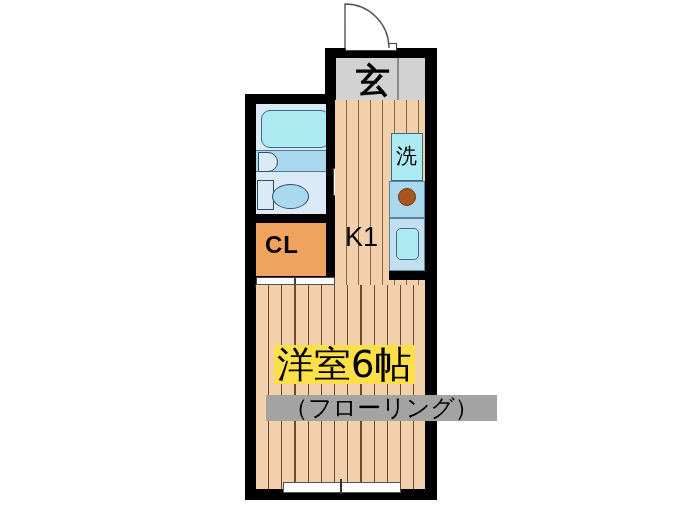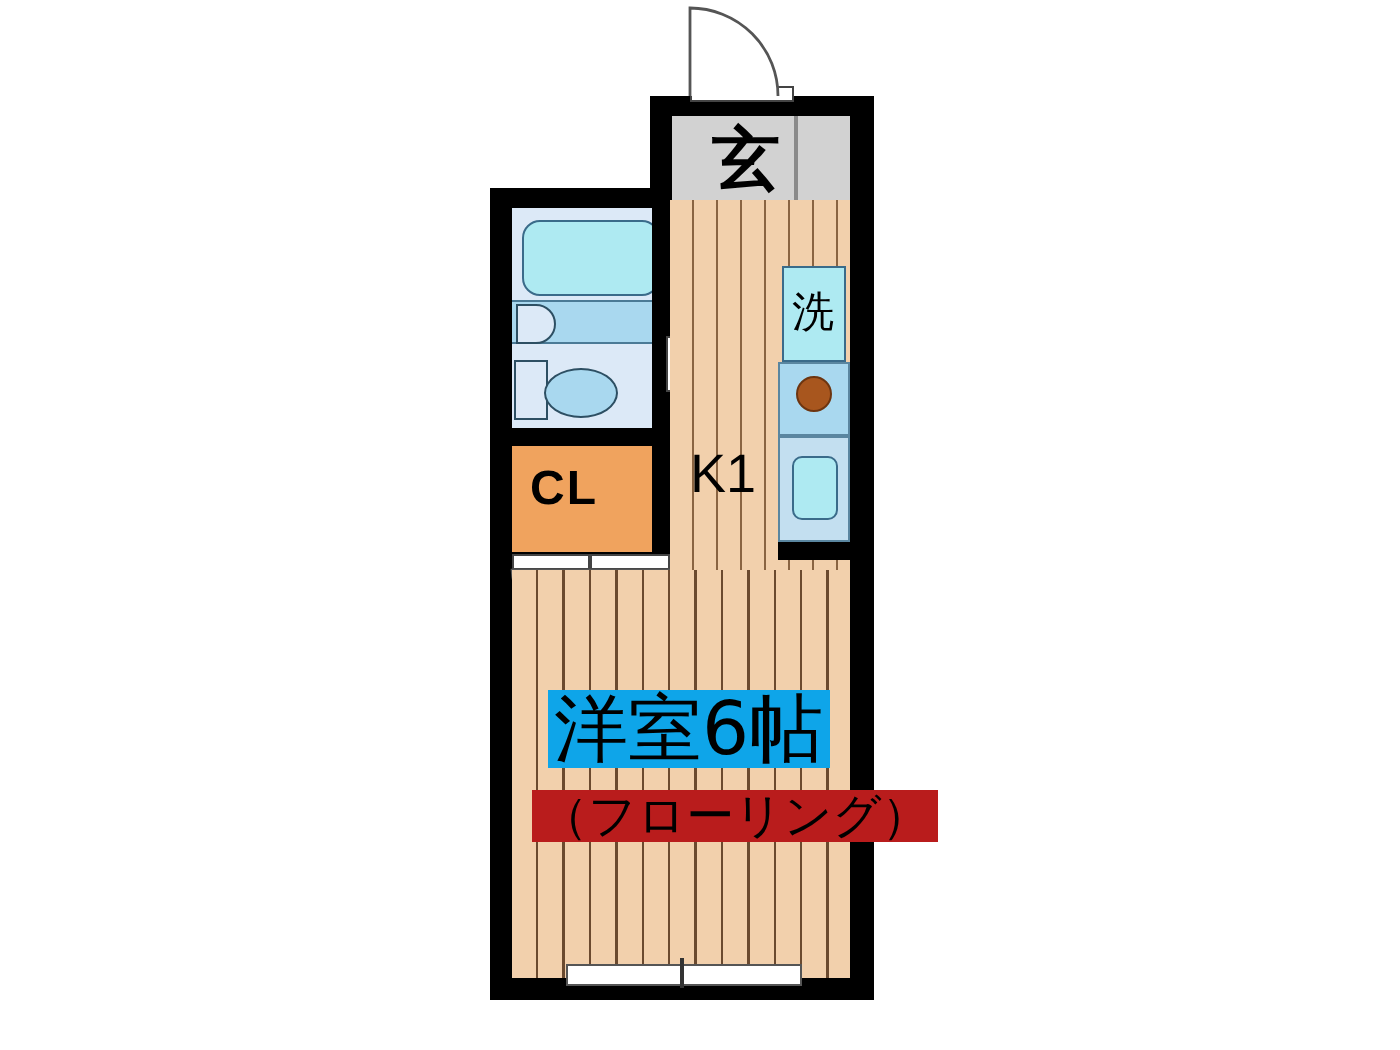--- a/index.html
+++ b/index.html
@@ -69,28 +69,28 @@
     letter-spacing: 1px;
     font-family: "Liberation Sans", sans-serif;
   }
   #label-k1 {
     font-size: 27px;
     font-family: "Liberation Sans", sans-serif;
   }
   #label-room {
     font-size: 37px;
     font-family: "DejaVu Sans", sans-serif;
-    background: #0ea5e9;
+    background: #fde047;
     padding: 1px 3px;
   }
   #label-floor {
     font-size: 24px;
     font-family: "DejaVu Sans", sans-serif;
-    background: #b91c1c;
-    padding: 1px 4px;
+    background: #a3a3a3;
+    padding: 1px 18px;
   }
 
   .outline-thin { border: 1px solid #444; box-sizing: border-box; }
 
   svg.swing { position: absolute; overflow: visible; }
 </style>
 </head>
 <body>
 
 <div id="plan">

